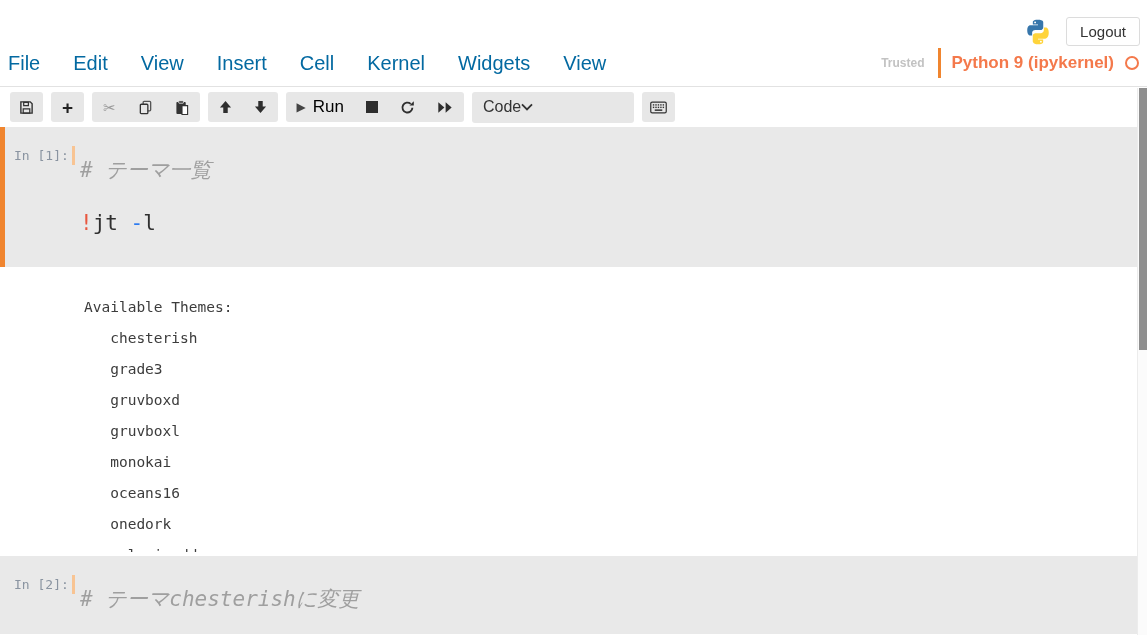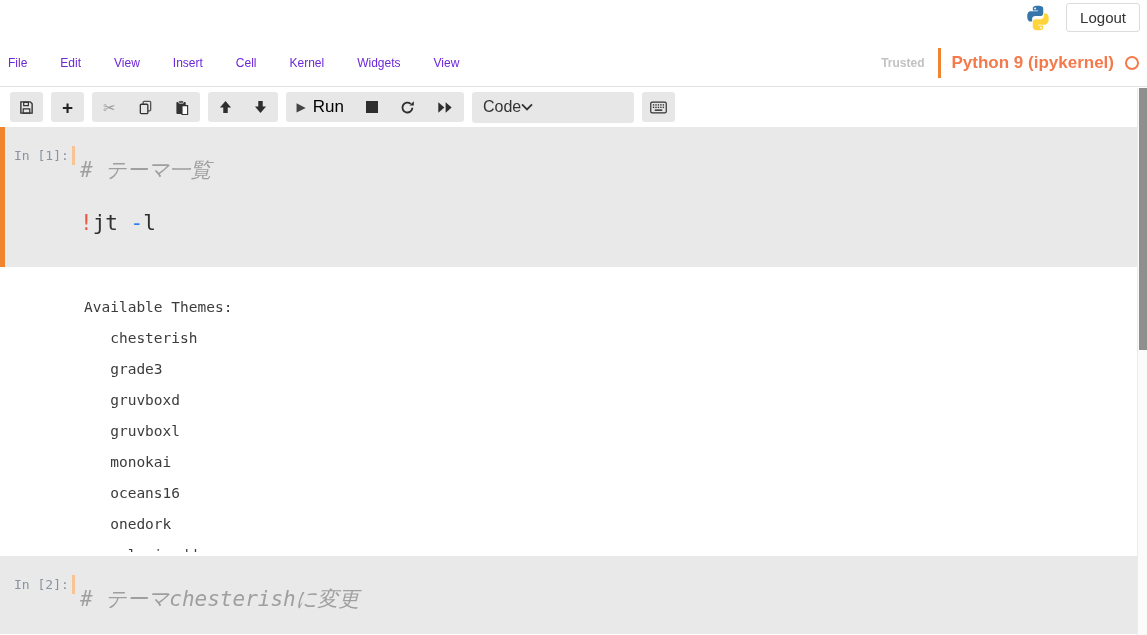--- a/index.html
+++ b/index.html
@@ -4,27 +4,27 @@
 <style>
   * { margin:0; padding:0; box-sizing:border-box; }
   body { background:#fff; }
   .app {
     position:relative; width:1147px; height:635px; overflow:hidden;
     background:#fff; font-family:"Liberation Sans", sans-serif;
   }
   
   .header { height:40px; display:flex; align-items:flex-start; padding:3px 7px 0 8px; position:relative; }
   .nb-title { font-size:18px; color:var(--accent); background:#ececec; padding:1px 6px; margin-top:1px; cursor:pointer; }
-  .header-right { position:absolute; right:7px; top:3px; display:flex; align-items:center; gap:14px;justify-content:flex-end; }
+  .header-right { position:absolute; right:7px; top:17px; display:flex; align-items:center; gap:14px;justify-content:flex-end; }
   .py-logo { width:28px; height:28px; display:inline-flex; }
   .logout-btn { height:29px; padding:0 13px; font-size:15px; color:#333; background:#fff;
     border:1px solid #dcdcdc; border-radius:3px; font-family:inherit; cursor:pointer; }
   
   .menubar { height:47px; border-bottom:1px solid #e2e2e2; display:flex; align-items:center; padding:0 6px 0 8px; }
-  .menu-item { font-size:12px; color:#6d28d9; margin-right:33px; cursor:pointer; white-space:nowrap; }
+  .menu-item { font-size:20px; color:#0369a1; margin-right:33px; cursor:pointer; white-space:nowrap; }
   .menu-right { margin-left:auto; display:flex; align-items:center;font-weight:bold; }
   .trusted { font-size:12px; color:#c2c2c2; margin-right:13px; }
   .kernel-sep { width:3px; height:30px; background:var(--accent-border); margin-right:11px; }
   .kernel-name { font-size:17px; color:var(--accent); margin-right:11px; white-space:nowrap; }
   .kernel-dot { width:14px; height:14px; border:2px solid var(--accent); border-radius:50%; margin-right:2px; }
   
   .toolbar { height:40px; display:flex; align-items:center; gap:8px; padding-left:10px; background:#fff; }
   .tbtn, .btn-group { background:var(--button-bg); border:none; border-radius:3px; }
   .tbtn { height:30px; display:inline-flex; align-items:center; justify-content:center; color:#333; cursor:pointer; font-family:inherit; }
   .tbtn.single { width:33px; }

